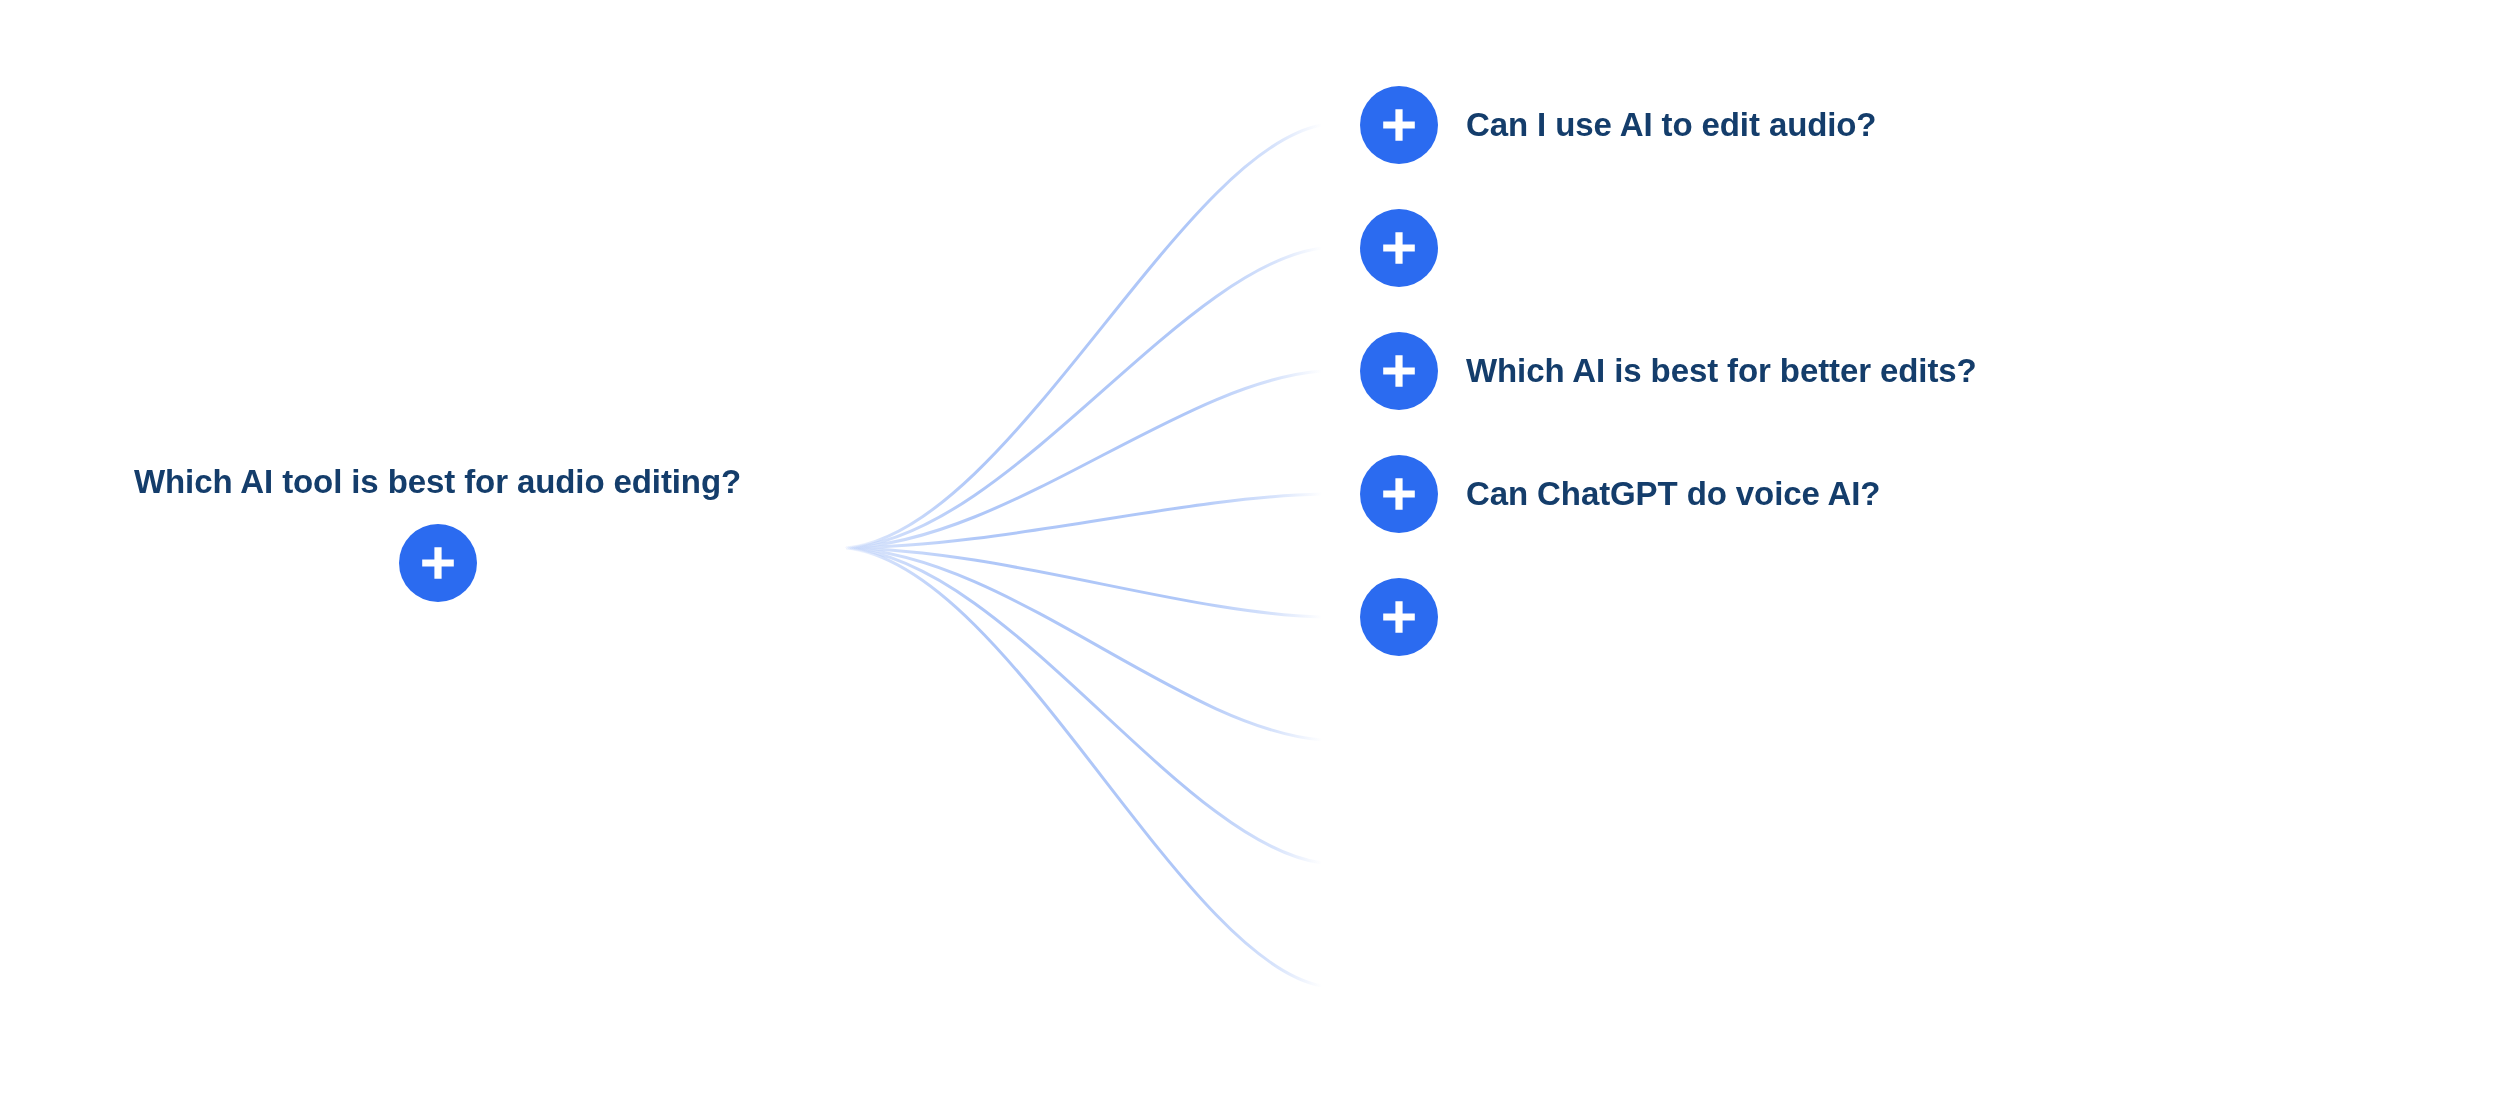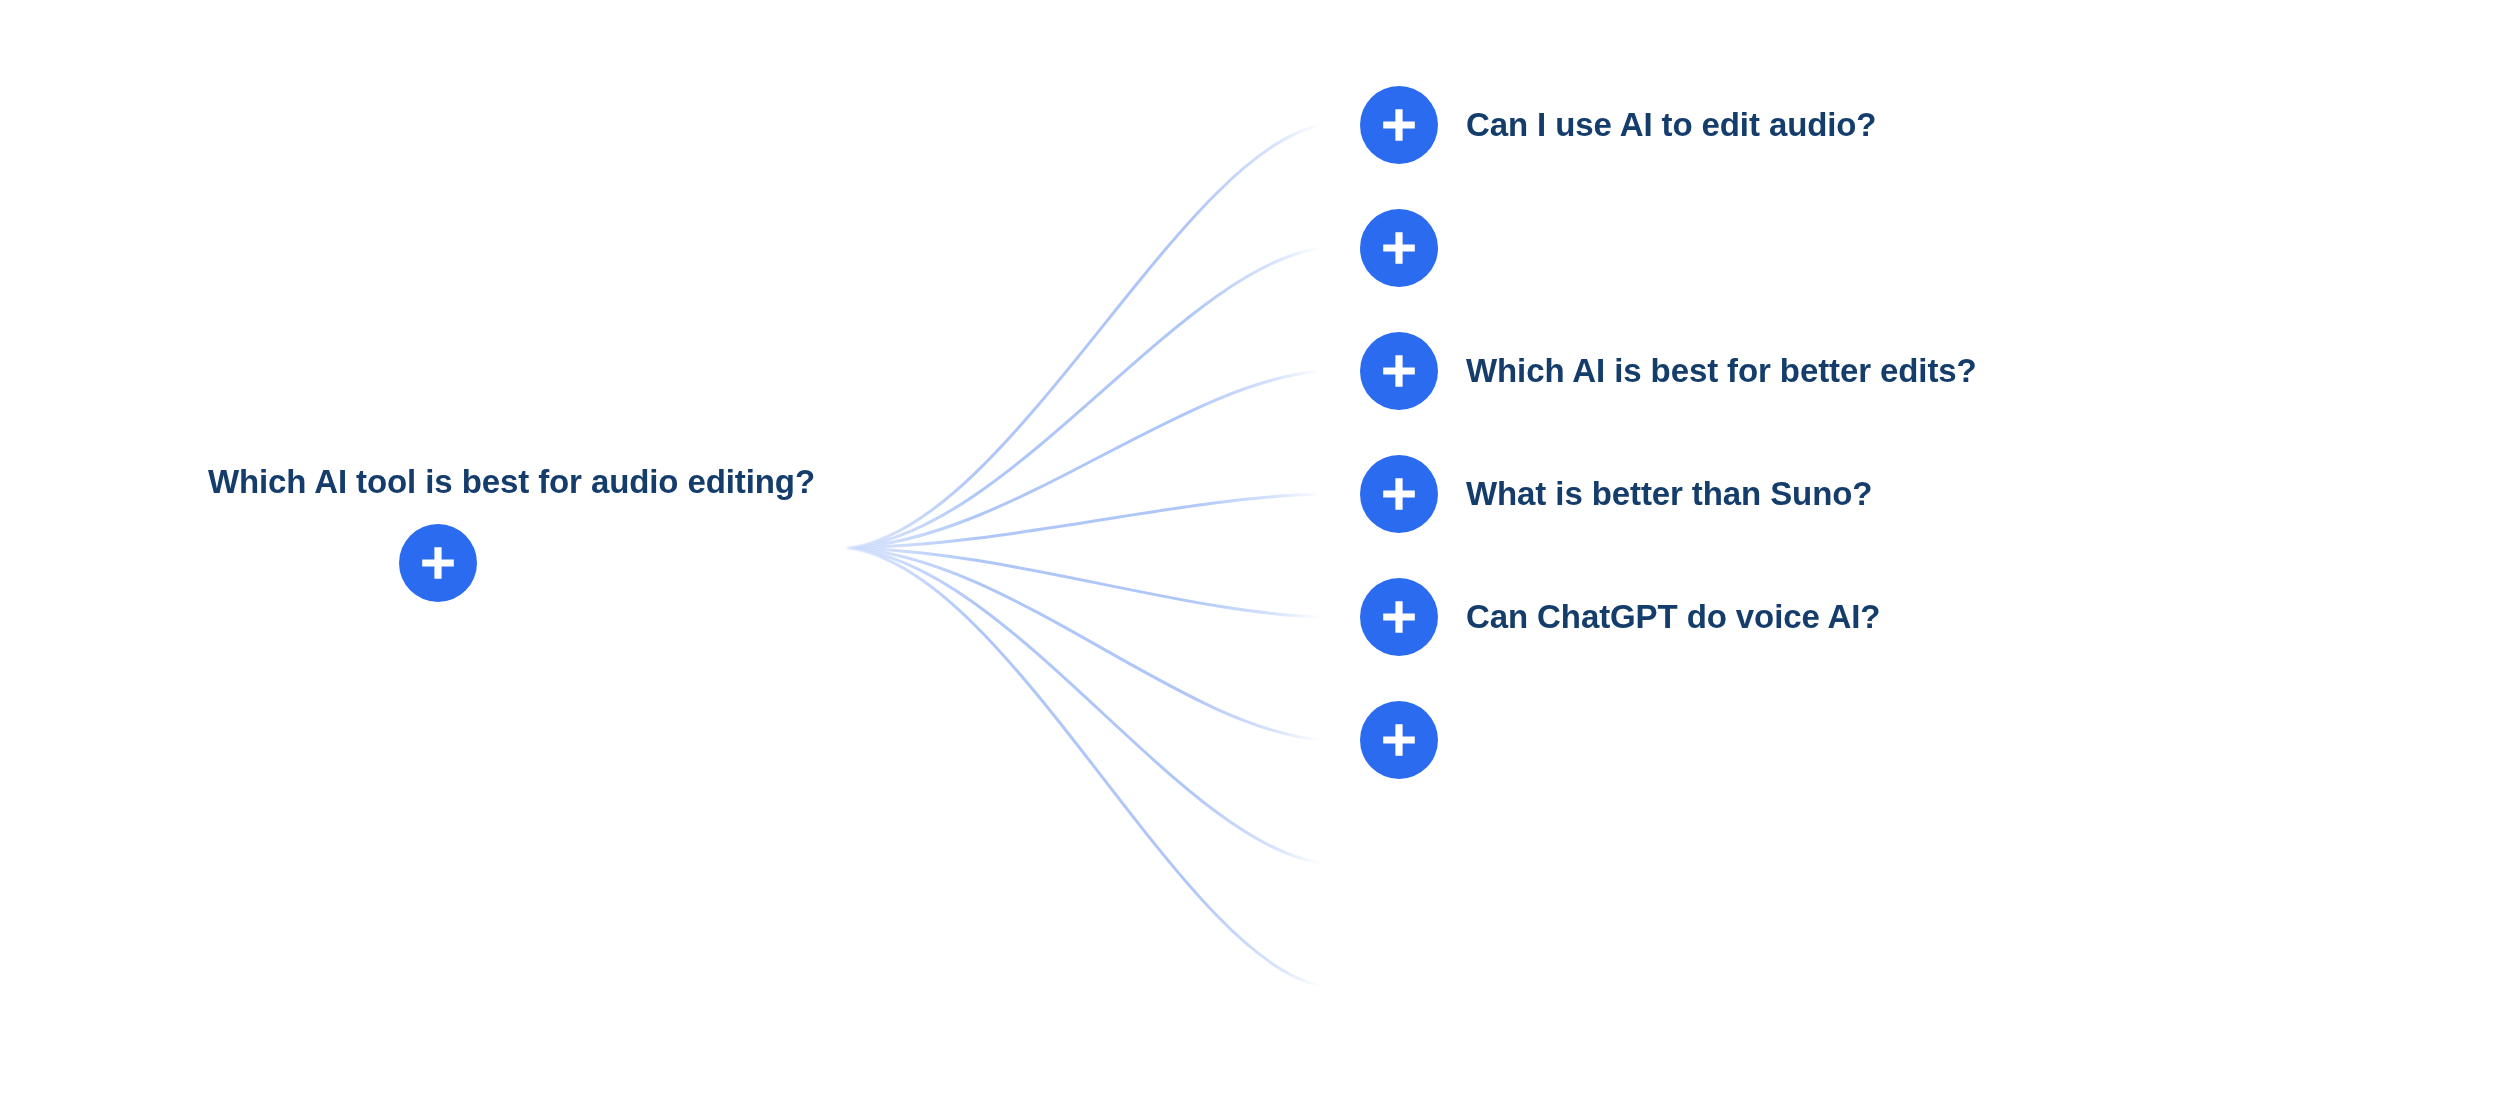--- a/index.html
+++ b/index.html
@@ -28,21 +28,21 @@
     height: 1094px;
     pointer-events: none;
   }
 
   
   #root-node {
     position: absolute;
     left: 60px;
     top: 462px;
     width: 755px;
-    text-align: right;
+    text-align: center;
   }
   #root-label {
     font-size: 33px;
     font-weight: 700;
     letter-spacing: -0.1px;
     color: #143D6B;
     line-height: 1.2;
     white-space: nowrap;
   }
   #root-plus-wrap {
@@ -152,28 +152,20 @@
           </svg>
         </div>
         <div class="branch-label">Which AI is best for better edits?</div>
       </div>
       <div class="branch-item">
         <div class="plus-circle">
           <svg width="40" height="40" viewBox="0 0 40 40">
             <path d="M16.4 4.2 h7.2 v12.2 h12.2 v7.2 h-12.2 v12.2 h-7.2 v-12.2 h-12.2 v-7.2 h12.2 z" fill="#FFFFFF"></path>
           </svg>
         </div>
-        <div class="branch-label">What is better than Suno?</div>
-      </div>
-      <div class="branch-item">
-        <div class="plus-circle">
-          <svg width="40" height="40" viewBox="0 0 40 40">
-            <path d="M16.4 4.2 h7.2 v12.2 h12.2 v7.2 h-12.2 v12.2 h-7.2 v-12.2 h-12.2 v-7.2 h12.2 z" fill="#FFFFFF"></path>
-          </svg>
-        </div>
         <div class="branch-label">Can ChatGPT do voice AI?</div>
       </div>
       <div class="branch-item">
         <div class="plus-circle">
           <svg width="40" height="40" viewBox="0 0 40 40">
             <path d="M16.4 4.2 h7.2 v12.2 h12.2 v7.2 h-12.2 v12.2 h-7.2 v-12.2 h-12.2 v-7.2 h12.2 z" fill="#FFFFFF"></path>
           </svg>
         </div>
       </div>
     </div>

